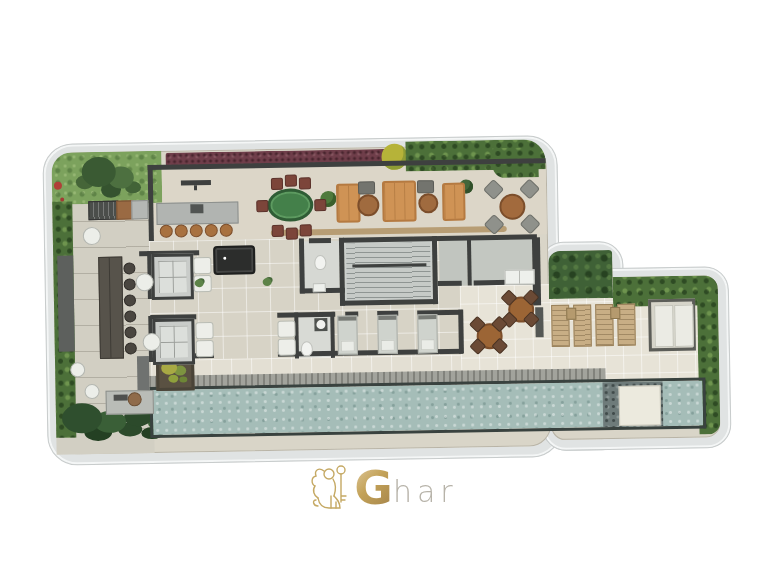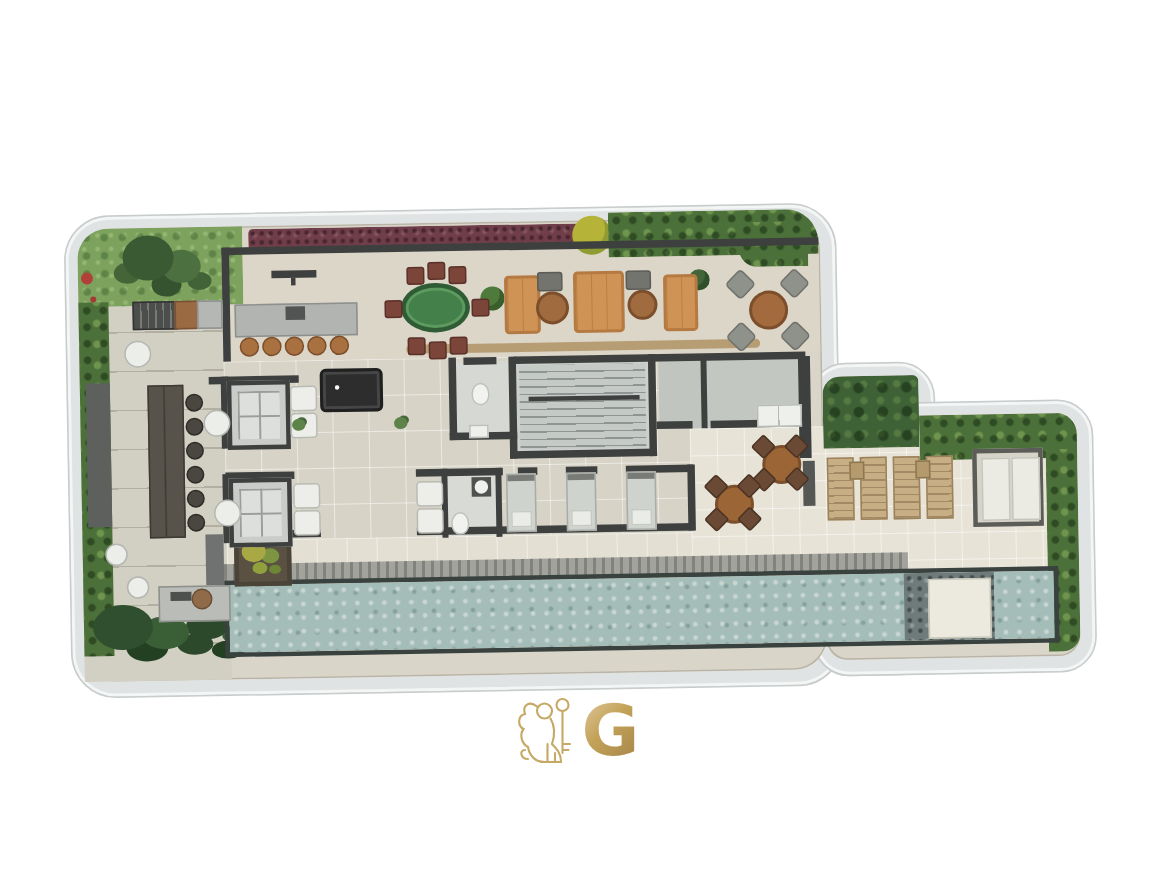--- a/index.html
+++ b/index.html
@@ -284,13 +284,14 @@
     <circle cx="19" cy="12" r="5"></circle>
     <path d="M14,9 C9,5 4,8 6,14 C1,15 1,22 5,24 C2,28 4,34 8,36"></path>
     <path d="M8,36 C9,42 13,46 19,46 L30,46 C30,40 27,37 24,34"></path>
     <path d="M23,17 C26,22 26,28 24,34"></path>
     <path d="M21,34 L21,46 M26,40 L26,46"></path>
     <path d="M8,44 C3,44 2,38 6,38"></path>
     <circle cx="31" cy="8" r="4"></circle>
     <path d="M31,12 L31,40 M31,34 h5 M31,38 h4"></path>
   </svg>
   <span class="g">G</span>
+  <span class="rest">har</span>
 </div>
 
 </body></html>

